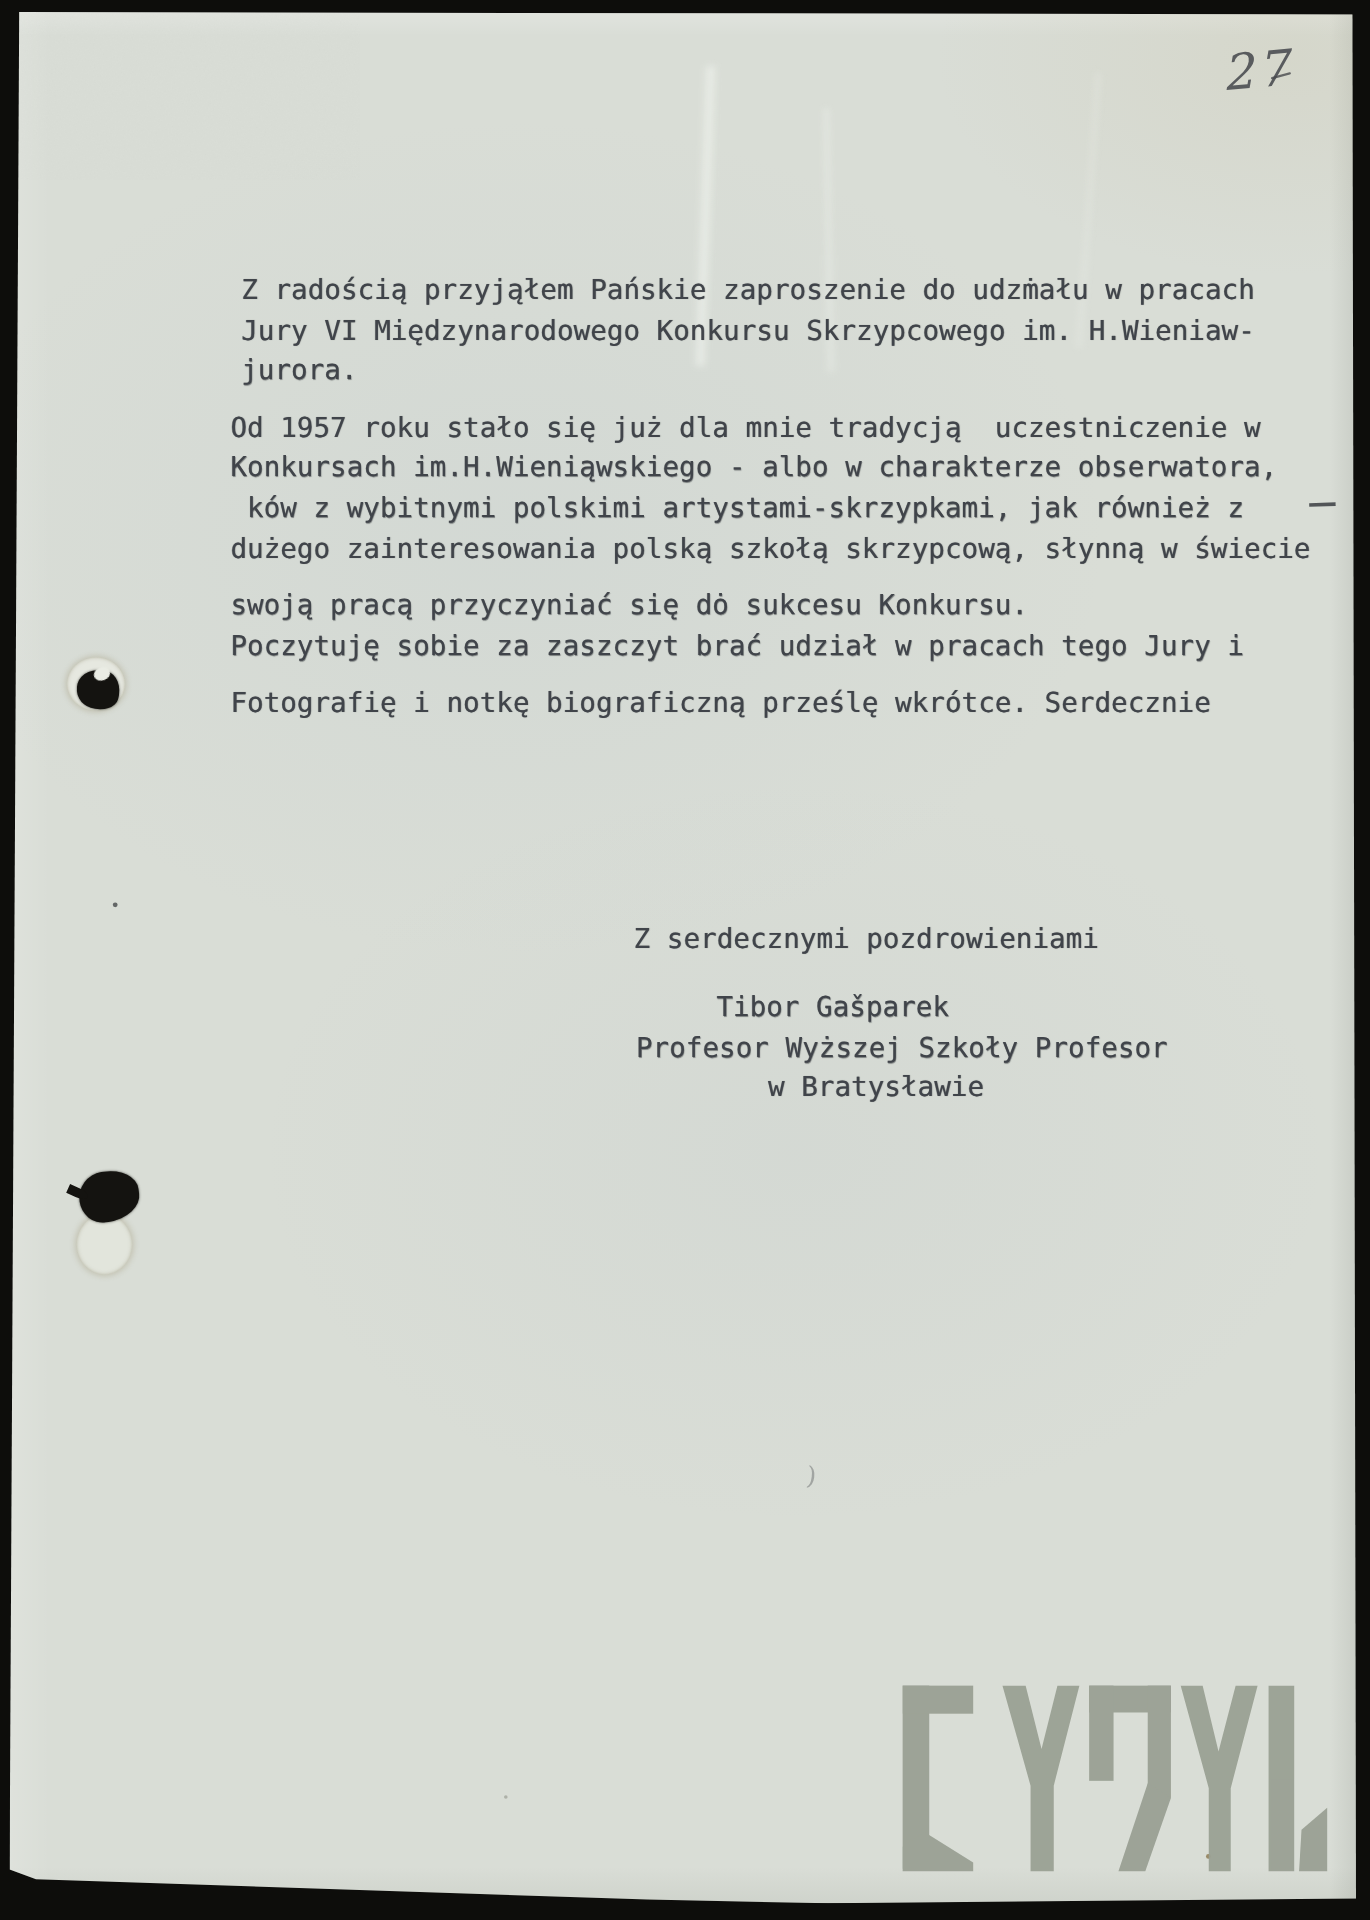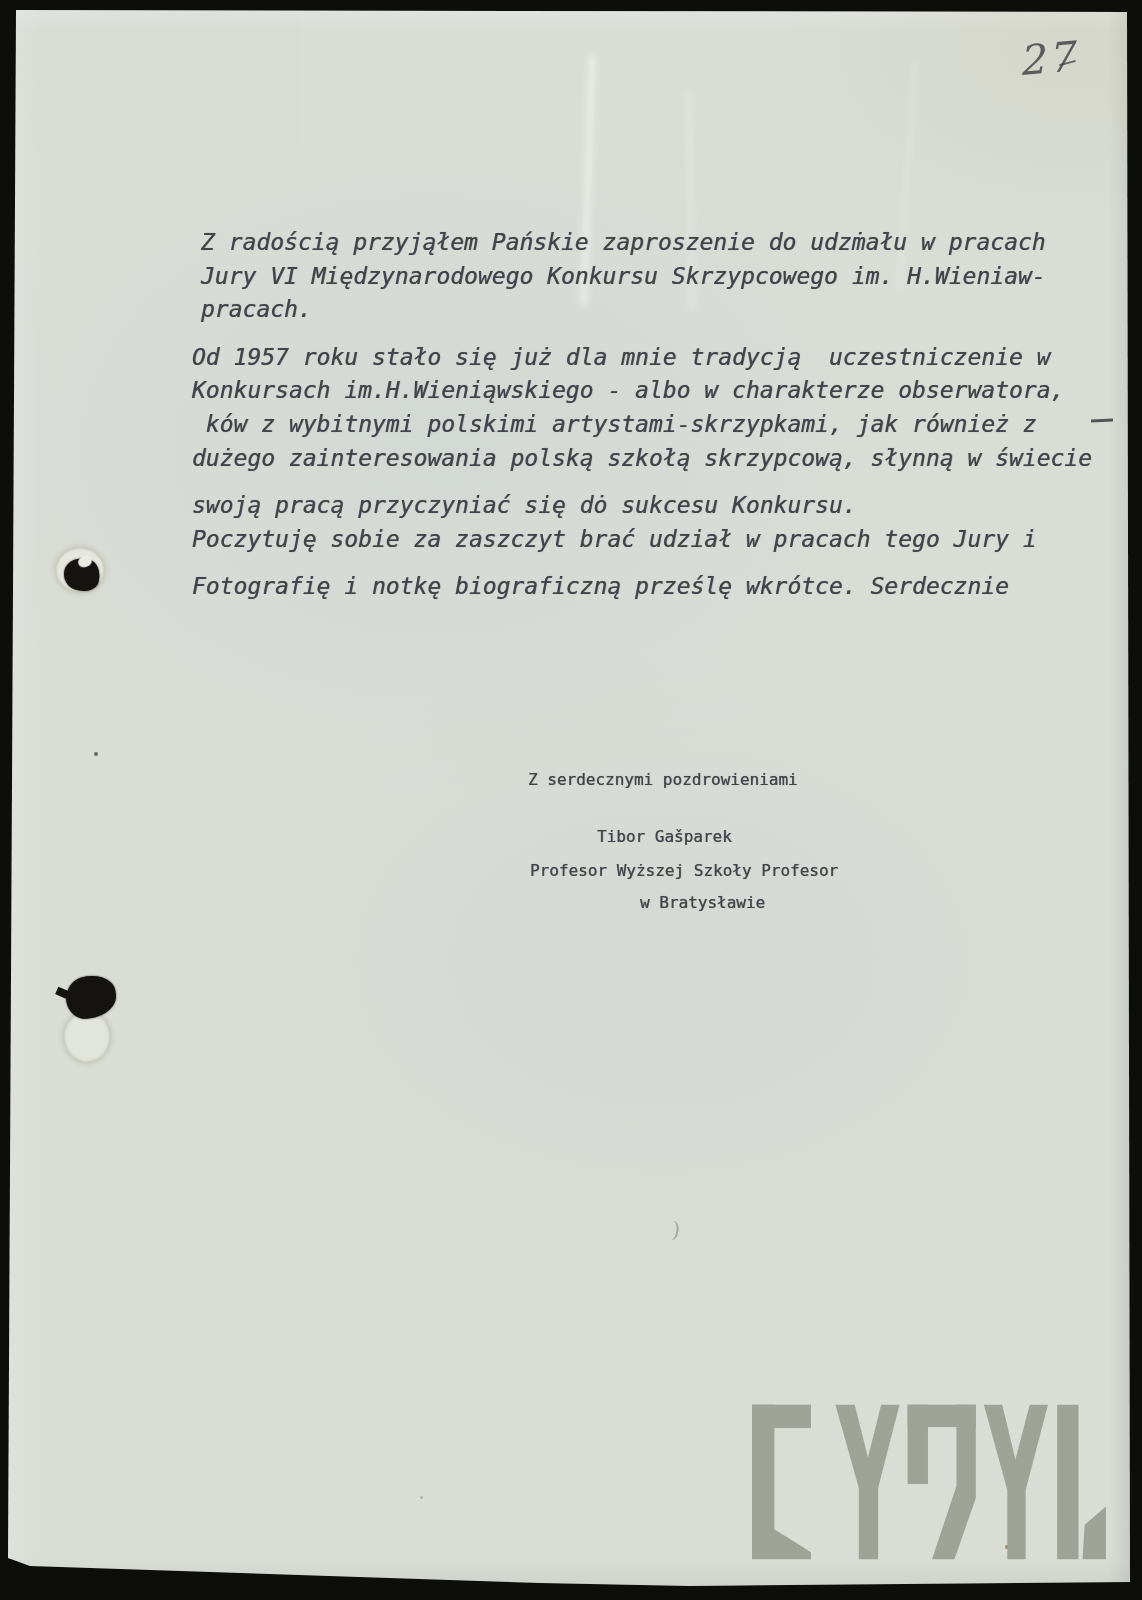--- a/index.html
+++ b/index.html
@@ -65,34 +65,34 @@
     position:absolute;left:37px;top:29px;width:17px;height:2.4px;
     background:rgba(72,74,78,.8);transform:rotate(-10deg);border-radius:2px;
   }
 
   
   .body-text{
     position:absolute;left:192px;top:226px;width:940px;
     font-size:23px;color:#40444a;
     text-shadow:0.4px 0.4px 0.7px rgba(55,58,62,.55), -0.3px 0 0.5px rgba(55,58,62,.3);
   }
-  .para{margin:0 0 14px 0;font-style:italic;}
+  .para{margin:0 0 14px 0;}
   .para.p1{padding-left:9px;}
   .t-line{line-height:33.6px;white-space:pre;}
   .strike-mark{
     position:absolute;left:1091px;top:419px;width:22px;height:2.6px;
     background:rgba(58,61,66,.85);transform:rotate(-2deg);
   }
   .pencil-paren{
     position:absolute;left:672px;top:1218px;font-size:21px;
     color:rgba(80,82,86,.40);transform:rotate(7deg);
     font-family:"DejaVu Serif","Liberation Serif",serif;
   }
   .closing-line,.sig-line{
-    position:absolute;font-size:16px;color:#40444a;white-space:pre;
+    position:absolute;font-size:23px;color:#40444a;white-space:pre;
     text-shadow:0.4px 0.4px 0.7px rgba(55,58,62,.55), -0.3px 0 0.5px rgba(55,58,62,.3);
     text-align:center;
   }
   .closing-line{left:528px;top:770px;}
   .sig-name{left:597px;top:827px;}
   .sig-title{left:530px;top:861px;}
   .sig-place{left:640px;top:893px;}
 
   
   .watermark{position:absolute;left:752px;top:1404px;width:356px;height:156px;}
@@ -136,21 +136,21 @@
     <div class="hole hole2">
       <span class="torn"></span>
       <span class="blob"></span>
       <span class="tail"></span>
     </div>
 
     <div class="body-text">
       <div class="para p1">
           <div class="t-line">Z radością przyjąłem Pańskie zaproszenie do udzṁału w pracach</div>
           <div class="t-line">Jury VI Międzynarodowego Konkursu Skrzypcowego im. H.Wieniaw-</div>
-          <div class="t-line">pracach.</div>
+          <div class="t-line">jurora.</div>
         </div>
       <div class="para">
           <div class="t-line">Od 1957 roku stało się już dla mnie tradycją  uczestniczenie w</div>
           <div class="t-line">Konkursach im.H.Wieniąwskiego - albo w charakterze obserwatora,</div>
           <div class="t-line"> ków z wybitnymi polskimi artystami-skrzypkami, jak również z</div>
           <div class="t-line">dużego zainteresowania polską szkołą skrzypcową, słynną w świecie</div>
         </div>
       <div class="para">
           <div class="t-line">swoją pracą przyczyniać się dȯ sukcesu Konkursu.</div>
           <div class="t-line">Poczytuję sobie za zaszczyt brać udział w pracach tego Jury i</div>

